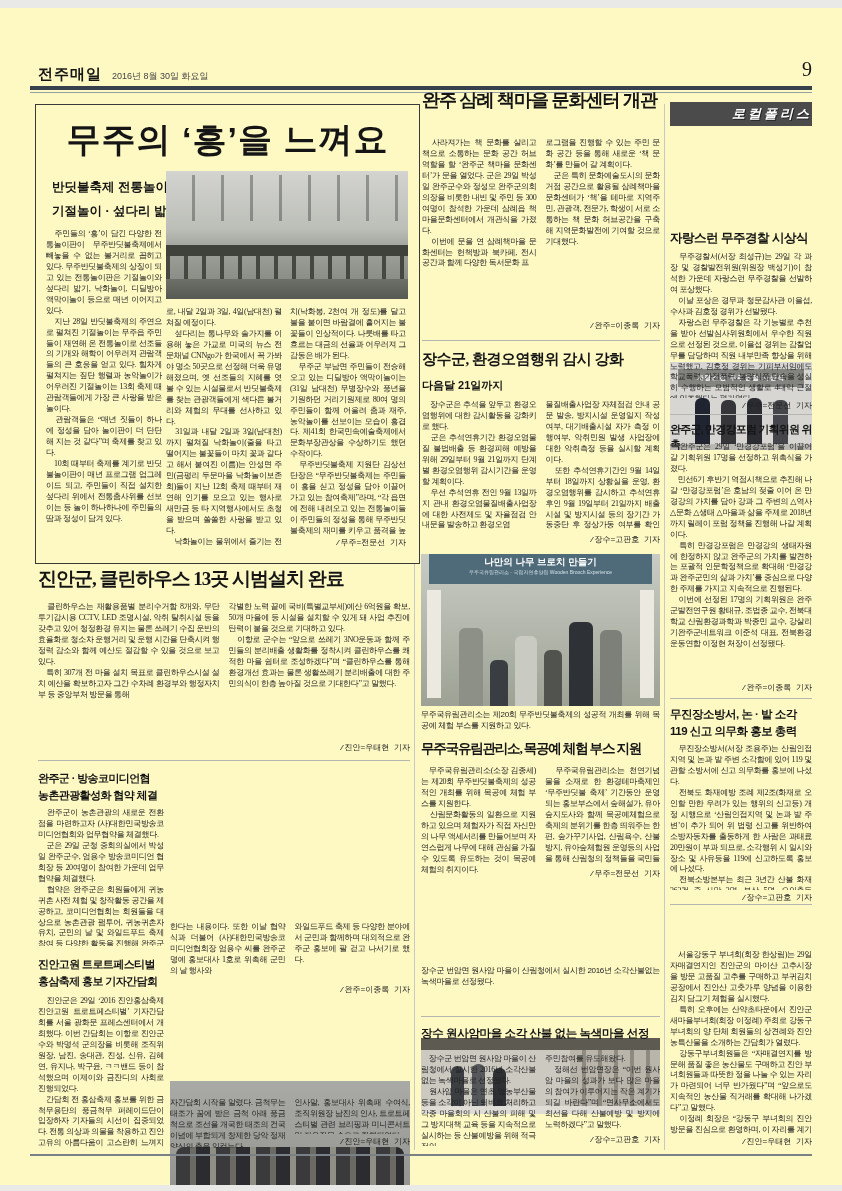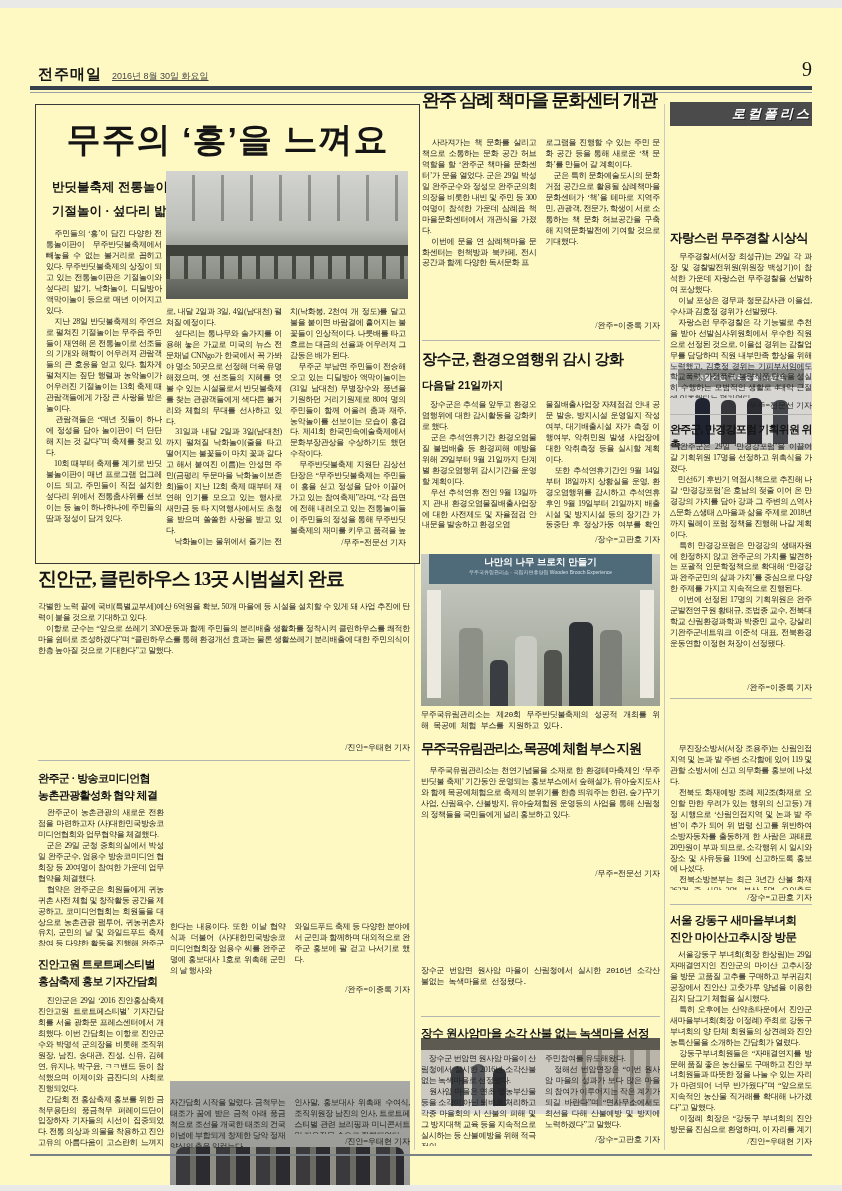--- a/index.html
+++ b/index.html
@@ -4,39 +4,39 @@
 <style>
   html,body{margin:0;padding:0;background:#e9e9e7;}
   .page{position:relative;width:842px;height:1177px;margin:8px auto;background:#fef9c3;
         font-family:"Liberation Serif","DejaVu Serif",serif;color:#151515;overflow:hidden;}
   .abs{position:absolute;}
   .sans{font-family:"Liberation Sans","DejaVu Sans",sans-serif;}
   .hl{font-weight:bold;white-space:pre-line;}
   .bodytxt{font-size:8px;line-height:1.37;text-align:justify;white-space:pre-line;
            letter-spacing:-0.3px;overflow:hidden;color:#222;}
   .byline{font-size:8px;text-align:right;margin-top:2px;color:#222;
-          font-family:Liberation Serif, serif;}
+          font-family:Liberation Mono, monospace;}
   .cols{display:flex;gap:9px;}
   .col{flex:1;min-width:0;}
   .ruleh{height:0;border-top:1px solid #b5b5b2;}
   .rulev{width:0;border-left:1px solid #c8c8c4;}
   .caption{font-size:8px;line-height:1.35;text-align:justify;color:#222;letter-spacing:-0.3px;
-           font-family:Liberation Mono, monospace;white-space:pre-line;}
+           font-family:Liberation Sans, sans-serif;white-space:pre-line;}
   .photo{position:relative;overflow:hidden;background:#c9c9c5;}
   .fig{border-radius:6px 6px 0 0;}
   .headline-main{font-weight:900;text-align:center;letter-spacing:1px;}
   .subhead{font-weight:bold;}
 </style>
 </head>
 <body>
 
 <div class="page">
 
   <div class="abs sans" style="left:38px;top:57px;font-weight:900;font-size:15px;letter-spacing:1px;">전주매일</div>
-  <div class="abs sans" style="left:112px;top:62px;font-size:9px;color:#444;text-decoration:underline;">2016년 8월 30일 화요일</div>
+  <div class="abs sans" style="left:112px;top:62px;font-size:9px;color:#444;">2016년 8월 30일 화요일</div>
   <div class="abs" style="right:30px;top:50px;font-size:20px;">9</div>
   <div class="abs" style="left:30px;top:78px;width:782px;height:4px;background:#36414d;"></div>
   <div class="abs" style="left:30px;top:84px;width:782px;height:1px;background:#98a0a8;"></div>
 
   <div class="abs" style="left:35px;top:96px;width:383px;height:458px;border:1px solid #3a3a3a;">
     <div class="abs sans headline-main" style="left:0;right:0;top:12px;font-size:34px;">무주의 ‘흥’을 느껴요</div>
     <div class="abs sans subhead" style="left:16px;top:74px;font-size:12.5px;">반딧불축제 전통놀이 공연</div>
     <div class="abs sans subhead" style="left:16px;top:98px;font-size:12.5px;">기절놀이 · 섶다리 밟기 등</div>
 
     <div class="abs photo" style="left:130px;top:66px;width:242px;height:128px;">
@@ -103,20 +103,22 @@
       <div class="fig" style="width:22px;height:70px;background:#c9cbc3;"></div>
       <div class="fig" style="width:18px;height:56px;background:#51544e;"></div>
       <div class="fig" style="width:24px;height:84px;background:#2e3136;"></div>
       <div class="fig" style="width:22px;height:76px;background:#7d8078;"></div>
     </div>
   </div>
   <div class="abs caption" style="left:421px;top:702px;width:239px;height:24px;">무주국유림관리소는 제20회 무주반딧불축제의 성공적 개최를 위해 목공예 체험 부스를 지원하고 있다.</div>
 
   <div class="abs hl" style="left:421px;top:732px;width:239px;font-size:13.5px;letter-spacing:-1.2px;">무주국유림관리소, 목공예 체험 부스 지원</div>
   <div class="abs cols" style="left:421px;top:758px;width:239px;">
+    <div class="col bodytxt" style="height:114px;">　무주국유림관리소(소장 김종세)는 제20회 무주반딧불축제의 성공적인 개최를 위해 목공예 체험 부스를 지원한다.
+　산림문화활동의 일환으로 지원하고 있으며 체험자가 직접 자신만의 나무 액세서리를 만들어보며 자연스럽게 나무에 대해 관심을 가질 수 있도록 유도하는 것이 목공예 체험의 취지이다.</div>
     <div class="col">
       <div class="bodytxt" style="height:100px;">　무주국유림관리소는 천연기념물을 소재로 한 환경테마축제인 ‘무주반딧불 축제’ 기간동안 운영되는 홍보부스에서 숲해설가, 유아숲지도사와 함께 목공예체험으로 축제의 분위기를 한층 띄워주는 한편, 숲가꾸기사업, 산림욕수, 산불방지, 유아숲체험원 운영등의 사업을 통해 산림청의 정책들을 국민들에게 널리 홍보하고 있다.</div>
       <div class="byline">/무주=전문선 기자</div>
     </div>
   </div>
 
   <div class="abs photo" style="left:421px;top:878px;width:239px;height:76px;">
     <div class="abs" style="inset:0;background:#ccc9c1;"></div>
     <div class="abs" style="left:0;right:0;top:0;height:12px;background:#5d5a52;"></div>
     <div class="abs" style="right:0;top:12px;bottom:8px;width:90px;background:repeating-linear-gradient(90deg,#b9b5ab 0 12px,#8e8a80 12px 16px);"></div>
@@ -169,42 +171,44 @@
   <div class="abs sans hl" style="left:670px;top:414px;width:142px;font-size:11px;letter-spacing:-0.8px;">완주군, 만경강포럼 기획위원 위촉</div>
   <div class="abs" style="left:670px;top:434px;width:142px;">
     <div class="bodytxt" style="height:238px;">　완주군은 29일 ‘만경강포럼’을 이끌어 갈 기획위원 17명을 선정하고 위촉식을 가졌다.
 　민선6기 후반기 역점시책으로 추진해 나갈 ‘만경강포럼’은 호남의 젖줄 이어 온 만경강의 가치를 담아 강과 그 주변의 △역사 △문화 △생태 △마을과 삶을 주제로 2018년까지 릴레이 포럼 정책을 진행해 나갈 계획이다.
 　특히 만경강포럼은 만경강의 생태자원에 한정하지 않고 완주군의 가치를 발견하는 포괄적 인문학정책으로 확대해 ‘만경강과 완주군민의 삶과 가치’를 중심으로 다양한 주제를 가지고 지속적으로 진행된다.
 　이번에 선정된 17명의 기획위원은 완주군발전연구원 황태규, 조법종 교수, 전북대학교 산림환경과학과 박종민 교수, 강살리기완주군네트워크 이준석 대표, 전북환경운동연합 이정현 처장이 선정됐다.</div>
     <div class="byline">/완주=이종록 기자</div>
   </div>
 
   <div class="abs ruleh" style="left:670px;top:690px;width:142px;"></div>
+  <div class="abs sans hl" style="left:670px;top:698px;width:142px;font-size:11.5px;line-height:1.5;letter-spacing:-0.5px;">무진장소방서, 논 · 밭 소각
+119 신고 의무화 홍보 총력</div>
   <div class="abs" style="left:670px;top:736px;width:142px;">
     <div class="bodytxt" style="height:146px;">　무진장소방서(서장 조용주)는 산림인접지역 및 논과 밭 주변 소각함에 있어 119 및 관할 소방서에 신고 의무화를 홍보에 나섰다.
 　전북도 화재예방 조례 제2조(화재로 오인할 만한 우려가 있는 행위의 신고등) 개정 시행으로 ‘산림인접지역 및 논과 밭 주변’이 추가 되어 위 법령 신고를 위반하여 소방자동차를 출동하게 한 사람은 과태료 20만원이 부과 되므로, 소각행위 시 일시와 장소 및 사유등을 119에 신고하도록 홍보에 나섰다.
 　전북소방본부는 최근 3년간 산불 화재 362건 중 사망 3명, 부상 5명, 오인출동 2,705건이 발생, 무진장소방서는 오인 출동을 줄이기 위해 각종 소방안전교육 시 조례 개정시행 홍보와 마을회관 방송을 실시했다.</div>
     <div class="byline">/장수=고판호 기자</div>
   </div>
 
   <div class="abs ruleh" style="left:670px;top:896px;width:142px;"></div>
-  <div class="abs sans hl" style="left:670px;top:904px;width:142px;font-size:11.5px;line-height:1.5;letter-spacing:-0.5px;">서울 강동구 새마을부녀회
-진안 마이산고추시장 방문</div>
   <div class="abs" style="left:670px;top:942px;width:142px;">
     <div class="bodytxt" style="height:184px;">　서울강동구 부녀회(회장 한상림)는 29일 자매결연지인 진안군의 마이산 고추시장을 방문 고품질 고추를 구매하고 부귀김치공장에서 진안산 고춧가루 양념을 이용한 김치 담그기 체험을 실시했다.
 　특히 오후에는 산약초타운에서 진안군 새마을부녀회(회장 이정례) 주최로 강동구 부녀회의 양 단체 회원들의 상견례와 진안 농특산물을 소개하는 간담회가 열렸다.
 　강동구부녀회원들은 “자매결연지를 방문해 품질 좋은 농산물도 구매하고 진안 부녀회원들과 따뜻한 정을 나눌 수 있는 자리가 마련되어 너무 반가웠다”며 “앞으로도 지속적인 농산물 직거래를 확대해 나가겠다”고 말했다.
 　이정례 회장은 “강동구 부녀회의 진안 방문을 진심으로 환영하며, 이 자리를 계기로 넉넉한 인심을 나눌 수 있도록 활발한 교류로 우의를 다져나가길 바란다”고 말했다.</div>
     <div class="byline">/진안=우태현 기자</div>
   </div>
 
   <div class="abs rulev" style="left:414px;top:556px;height:586px;"></div>
 
   <div class="abs hl" style="left:38px;top:558px;width:372px;font-size:19px;letter-spacing:-1px;">진안군, 클린하우스 13곳 시범설치 완료</div>
   <div class="abs cols" style="left:38px;top:594px;width:372px;">
+    <div class="col bodytxt" style="height:152px;">　클린하우스는 재활용품별 분리수거함 8개와, 무단투기감시용 CCTV, LED 조명시설, 악취 탈취시설 등을 갖추고 있어 청정환경 유지는 물론 쓰레기 수집 운반의 효율화로 청소차 운행거리 및 운행 시간을 단축시켜 행정력 감소와 함께 예산도 절감할 수 있을 것으로 보고 있다.
+　특히 307개 전 마을 설치 목표로 클린하우스시설 설치 예산을 확보하고자 그간 수차례 환경부와 행정자치부 등 중앙부처 방문을 통해</div>
     <div class="col">
       <div class="bodytxt" style="height:138px;">각별한 노력 끝에 국비(특별교부세)예산 6억원을 확보, 50개 마을에 등 시설을 설치할 수 있게 돼 사업 추진에 탄력이 붙을 것으로 기대하고 있다.
 　이항로 군수는 “앞으로 쓰레기 3NO운동과 함께 주민들의 분리배출 생활화를 정착시켜 클린하우스를 쾌적한 마을 쉼터로 조성하겠다”며 “클린하우스를 통해 환경개선 효과는 물론 생활쓰레기 분리배출에 대한 주민의식이 한층 높아질 것으로 기대한다”고 말했다.</div>
       <div class="byline">/진안=우태현 기자</div>
     </div>
   </div>
 
   <div class="abs ruleh" style="left:38px;top:752px;width:372px;"></div>
 
   <div class="abs sans hl" style="left:38px;top:762px;width:126px;font-size:11px;line-height:1.55;letter-spacing:-0.6px;">완주군 · 방송코미디언협

